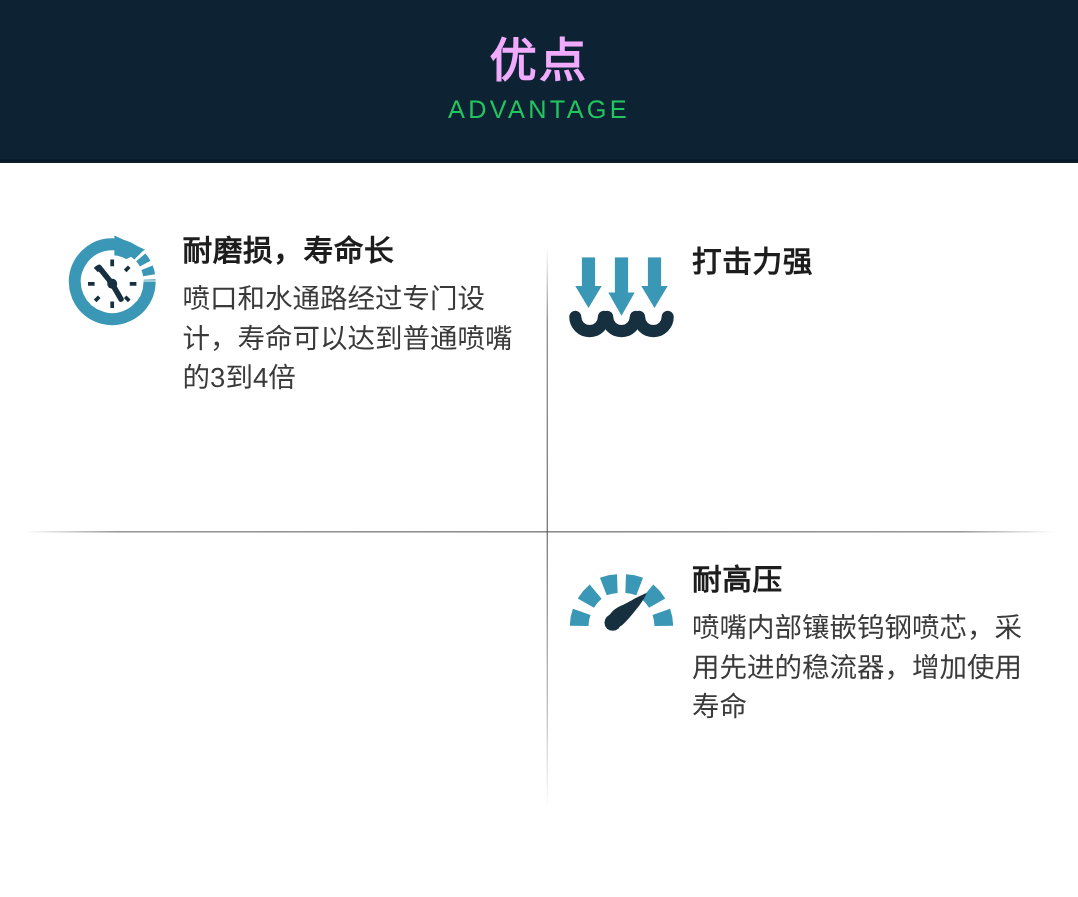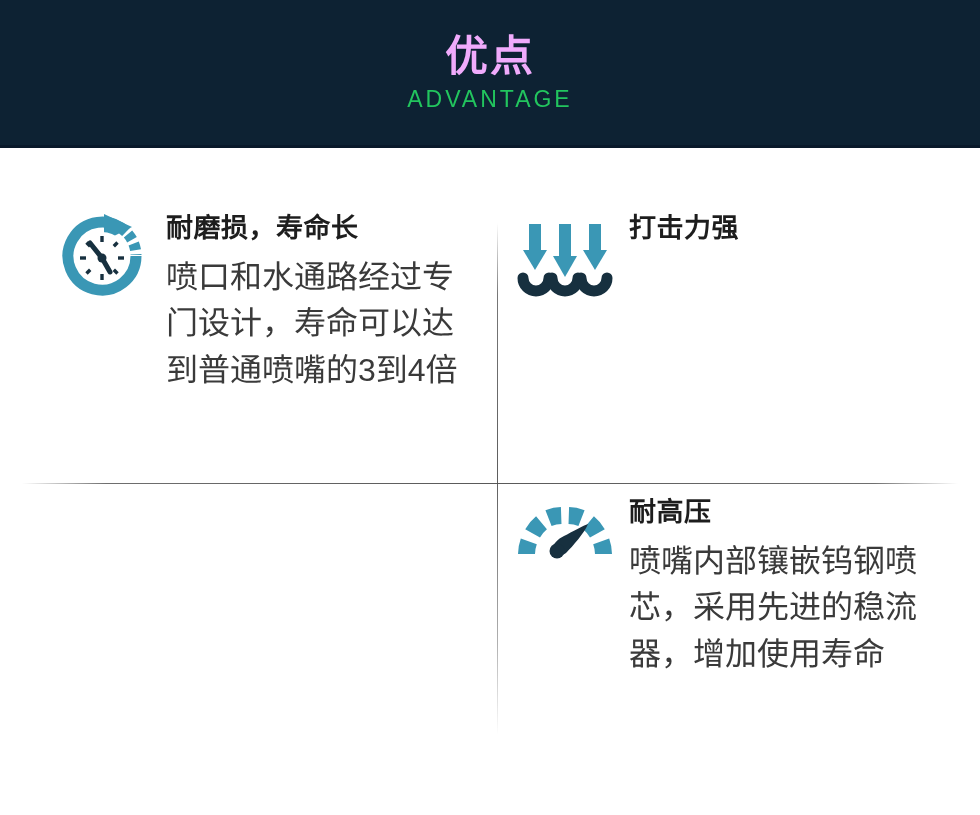--- a/index.html
+++ b/index.html
@@ -92,23 +92,23 @@
         rgba(95,95,95,0.9) 91%,
         rgba(140,140,140,0) 100%);
   }
 
   .cell {
     position: absolute;
     display: flex;
     align-items: flex-start;
   }
   .cell-1 { left: 52px;  top: 62px;  width: 430px; }
-  .cell-2 { left: 515px; top: 62px;  width: 430px; }
+  .cell-2 { left: 515px; top: 72px;  width: 430px; }
   .cell-3 { left: 52px;  top: 357px; width: 430px; }
-  .cell-4 { left: 515px; top: 346px; width: 430px; }
+  .cell-4 { left: 515px; top: 361px; width: 430px; }
 
   .icon-box {
     flex: 0 0 auto;
     width: 108px;
     height: 98px;
     position: relative;
     margin-right: 6px;
   }
   .icon-box svg { display: block; }
 
@@ -118,21 +118,21 @@
   }
   .feature-title {
     font-size: 27px;
     font-weight: bold;
     color: #1d1d1d;
     line-height: 1.2;
     margin: 0 0 10px 0;
     letter-spacing: 0.5px;
   }
   .feature-desc {
-    font-size: 32px;
+    font-size: 25px;
     font-weight: normal;
     color: #3a3a3a;
     line-height: 1.44;
     margin: 0;
     letter-spacing: 0px;
     max-width: 330px;
   }
 </style>
 </head>
 <body>

